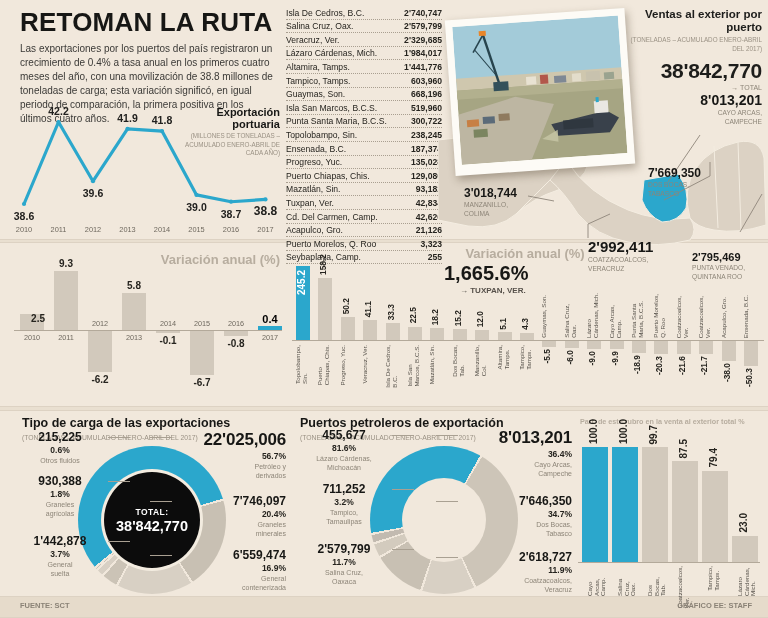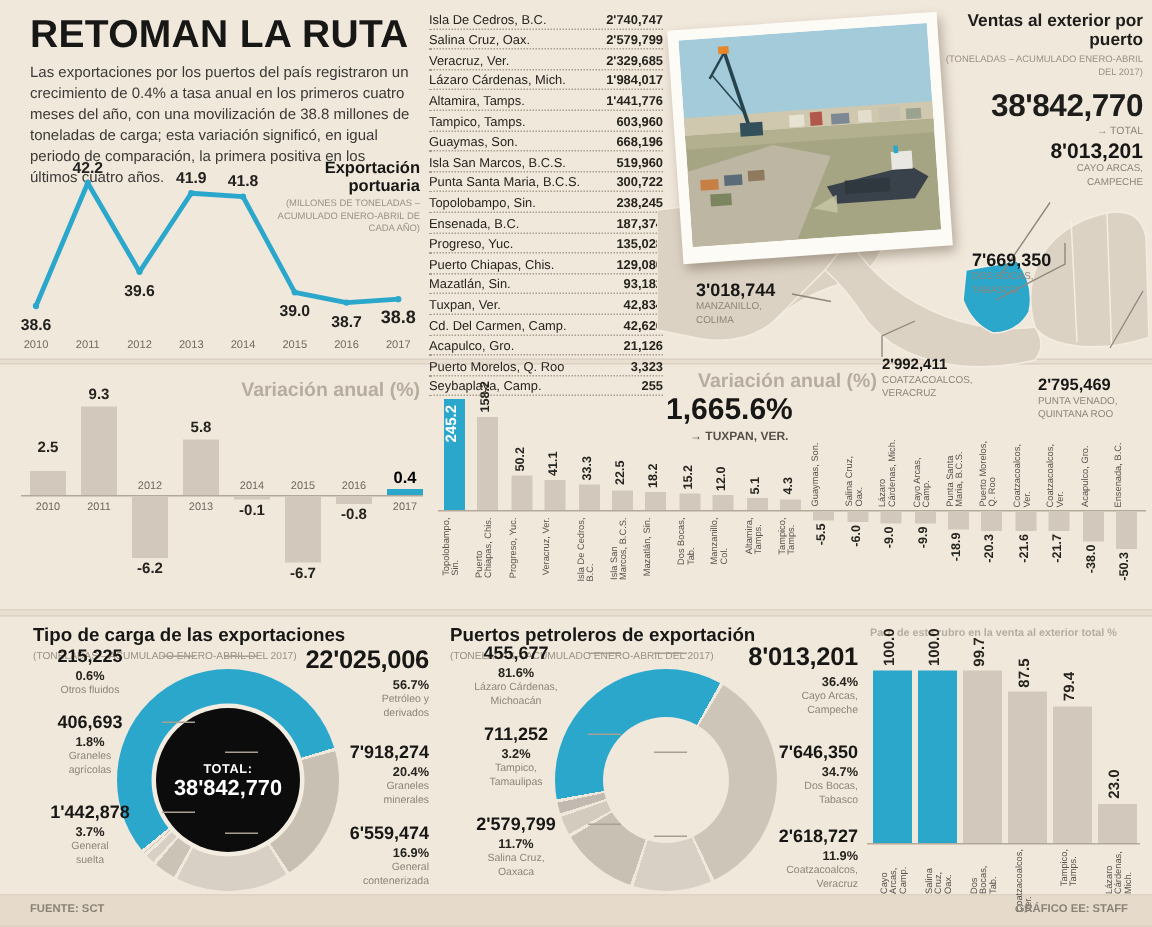--- a/index.html
+++ b/index.html
@@ -264,36 +264,36 @@
         <div class="cv" style="font-size: 12px; margin-top: 10px;">7'669,350</div>
         <div class="cl" style="white-space: pre-line;">DOS BOCAS,
 TABASCO</div>
       </div>
       <div class="map-co abs" style="left: 464px; top: 186px; width: 100px; text-align: left;">
         <div class="cv" style="font-size: 12px;">3'018,744</div>
         <div class="cl" style="white-space: pre-line;">MANZANILLO,
 COLIMA</div>
       </div>
       <div class="map-co abs" style="left: 588px; top: 238px; width: 110px; text-align: left;">
-        <div class="cv" style="font-size: 10px;">2'992,411</div>
+        <div class="cv" style="font-size: 15px;">2'992,411</div>
         <div class="cl" style="white-space: pre-line;">COATZACOALCOS,
 VERACRUZ</div>
       </div>
       <div class="map-co abs" style="left: 692px; top: 238px; width: 74px; text-align: left;">
         <div class="cv" style="font-size: 11px; margin-top: 13px;">2'795,469</div>
         <div class="cl" style="white-space: pre-line;">PUNTA VENADO,
 QUINTANA ROO</div>
       </div>
     </div>
 
   <div class="abs" id="bars-left">
     <div class="gray-title" id="bars-left-title">Variación anual (%)</div>
     <div class="axis" style="left:6px;top:86px;width:268px"></div>
   <div class="bar" style="left: 12px; width: 24px; height: 15.75px; top: 70.25px; background: rgb(210, 201, 188);"></div>
-      <div class="bl-val" style="left: 11px; top: 49px;">2.5</div>
+      <div class="bl-val" style="left: 11px; top: 69px; text-align: right;">2.5</div>
       <div class="bl-year" style="left: 11px; top: 89px;">2010</div>
       <div class="bar" style="left: 46px; width: 24px; height: 58.59px; top: 27.41px; background: rgb(210, 201, 188);"></div>
       <div class="bl-val" style="left: 45px; top: 14.41px;">9.3</div>
       <div class="bl-year" style="left: 45px; top: 89px;">2011</div>
       <div class="bar" style="left: 80px; width: 24px; height: 40.92px; top: 87px; background: rgb(210, 201, 188);"></div>
       <div class="bl-val" style="left: 79px; top: 129.92px;">-6.2</div>
       <div class="bl-year" style="left: 79px; top: 75px;">2012</div>
       <div class="bar" style="left: 114px; width: 24px; height: 36.54px; top: 49.46px; background: rgb(210, 201, 188);"></div>
       <div class="bl-val" style="left: 113px; top: 36.46px;">5.8</div>
       <div class="bl-year" style="left: 113px; top: 89px;">2013</div>
@@ -404,39 +404,39 @@
       <div class="t1">TOTAL:</div>
       <div class="t2">38'842,770</div>
     </div>
   <div class="co co-r" style="right: 4px; top: 18px;">
         <div class="cval big">22'025,006</div>
         <div class="cpct">56.7%</div>
         <div class="cname" style="white-space: pre-line;">Petróleo y
 derivados</div>
       </div>
       <div class="co co-r" style="right: 4px; top: 82px;">
-        <div class="cval">7'918,274</div>
+        <div class="cval">7'746,097</div>
         <div class="cpct">20.4%</div>
         <div class="cname" style="white-space: pre-line;">Graneles
 minerales</div>
       </div>
       <div class="co co-r" style="right: 4px; top: 136px;">
         <div class="cval">6'559,474</div>
         <div class="cpct">16.9%</div>
         <div class="cname" style="white-space: pre-line;">General
 contenerizada</div>
       </div>
       <div class="co co-l" style="left: 6px; top: 122px;">
         <div class="cval">1'442,878</div>
         <div class="cpct">3.7%</div>
         <div class="cname" style="white-space: pre-line;">General
 suelta</div>
       </div>
       <div class="co co-l" style="left: 6px; top: 62px;">
-        <div class="cval">406,693</div>
+        <div class="cval">930,388</div>
         <div class="cpct">1.8%</div>
         <div class="cname" style="white-space: pre-line;">Graneles
 agrícolas</div>
       </div>
       <div class="co co-l" style="left: 6px; top: 18px;">
         <div class="cval">215,225</div>
         <div class="cpct">0.6%</div>
         <div class="cname" style="white-space: pre-line;">Otros fluidos</div>
       </div>
     </div>

